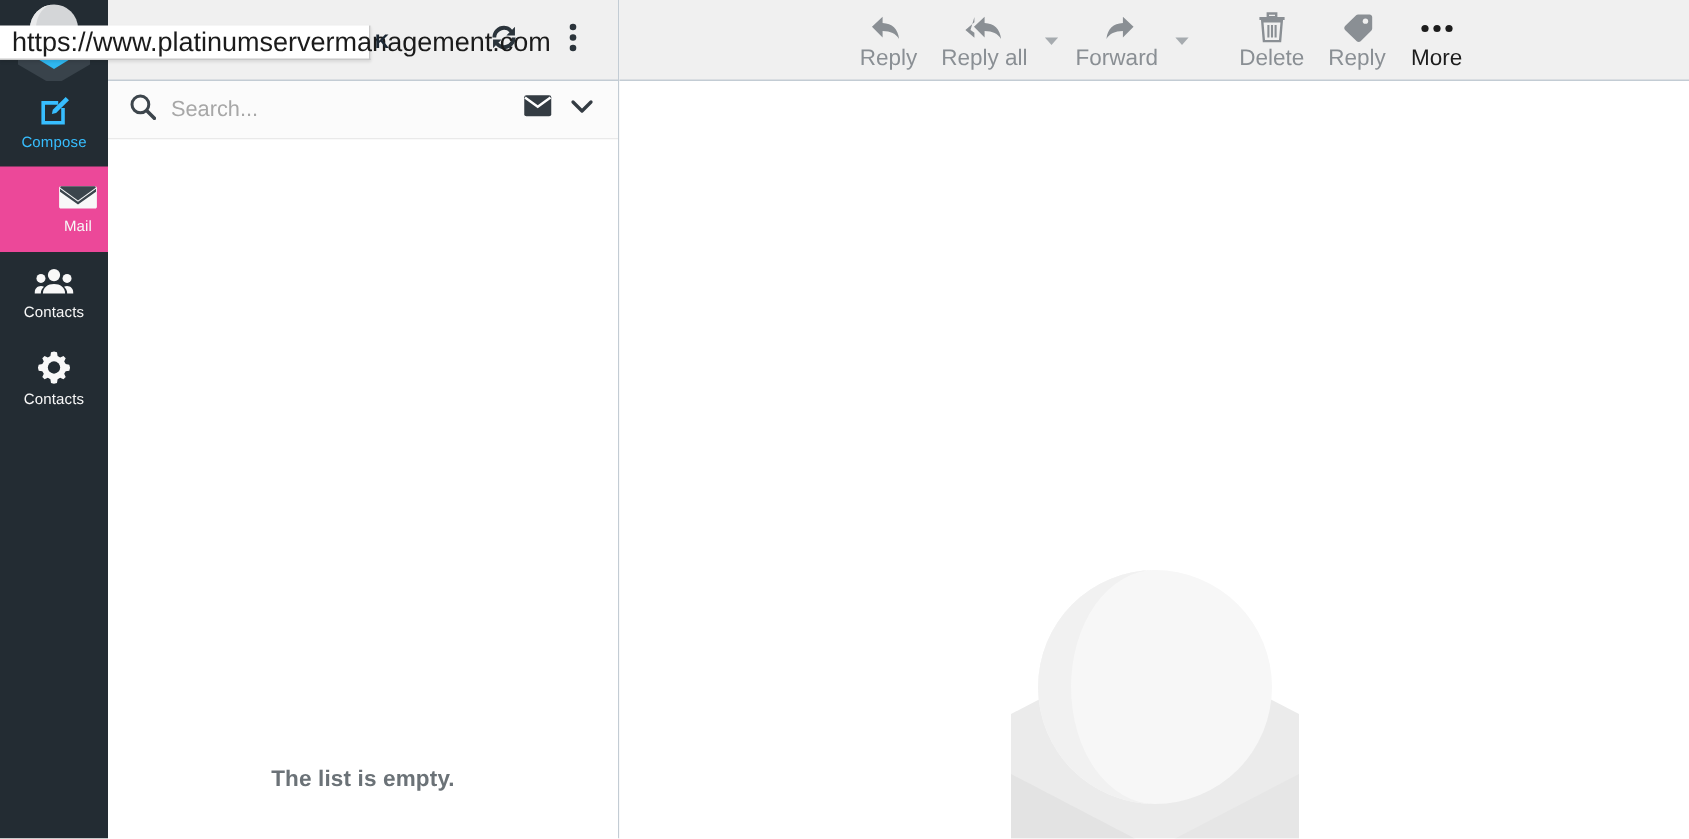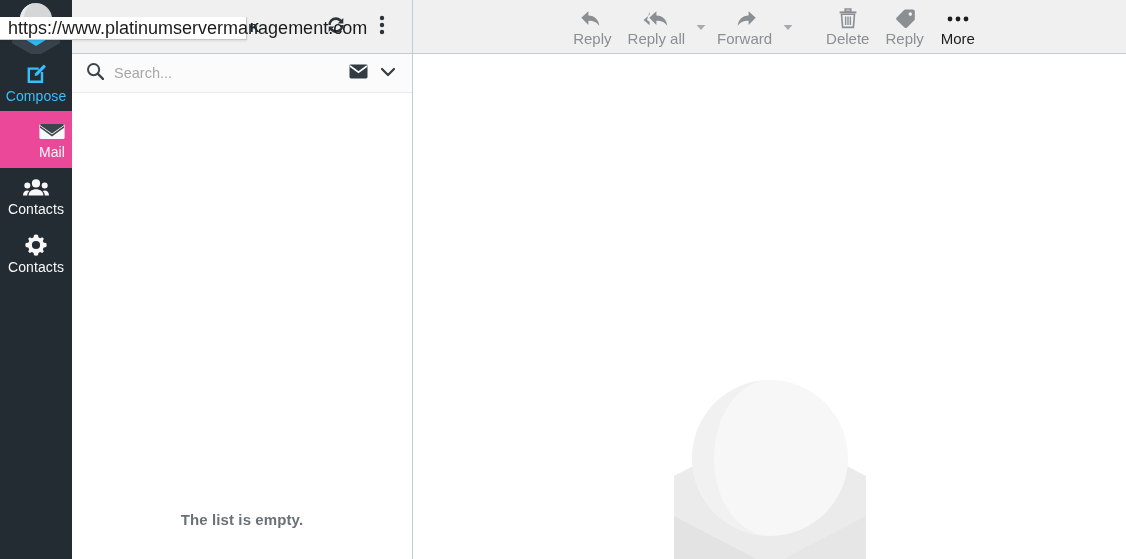--- a/index.html
+++ b/index.html
@@ -50,21 +50,21 @@
     flex-direction: column;
     align-items: center;
     justify-content: center;
     text-decoration: none;
     color: #f8f8f8;
     gap: 3px;
     position: relative;
   }
   .task-item .ic { display: block; line-height: 0; }
   .task-item .lbl {
-    font-size: 14px;
+    font-size: 10px;
     line-height: 14px;
     letter-spacing: .1px;
     color: #f8f8f8;
   }
   .task-item.compose .lbl { color: #37beff; }
   .task-item.selected { background: #ec4899; padding-left: 32px; }
 
   
   .list-col {
     width: 341px;

